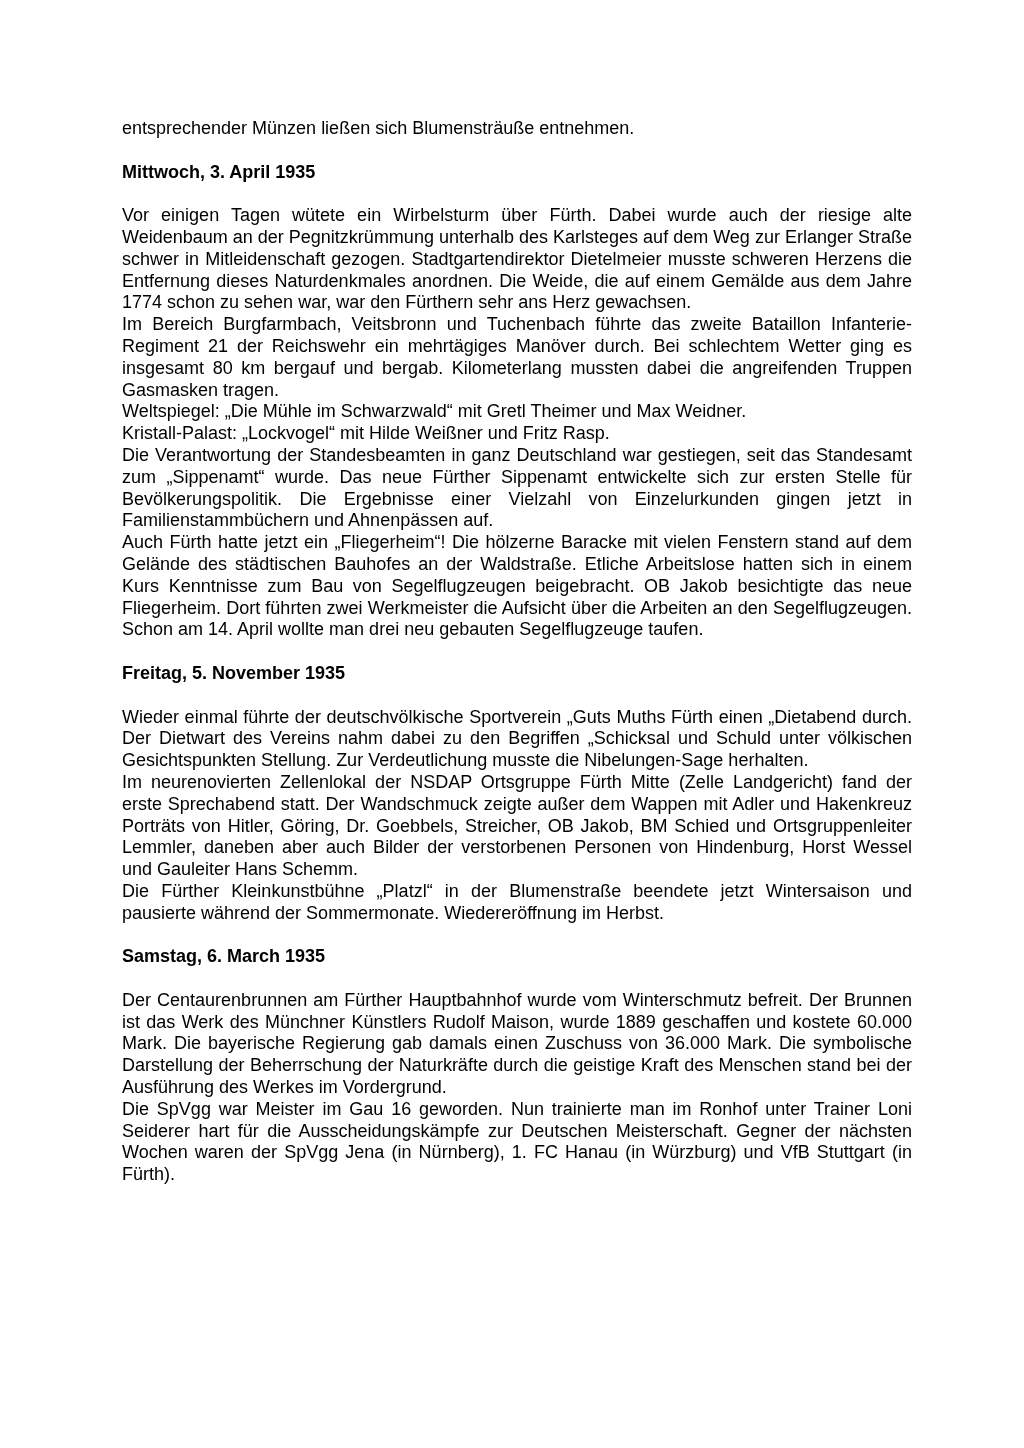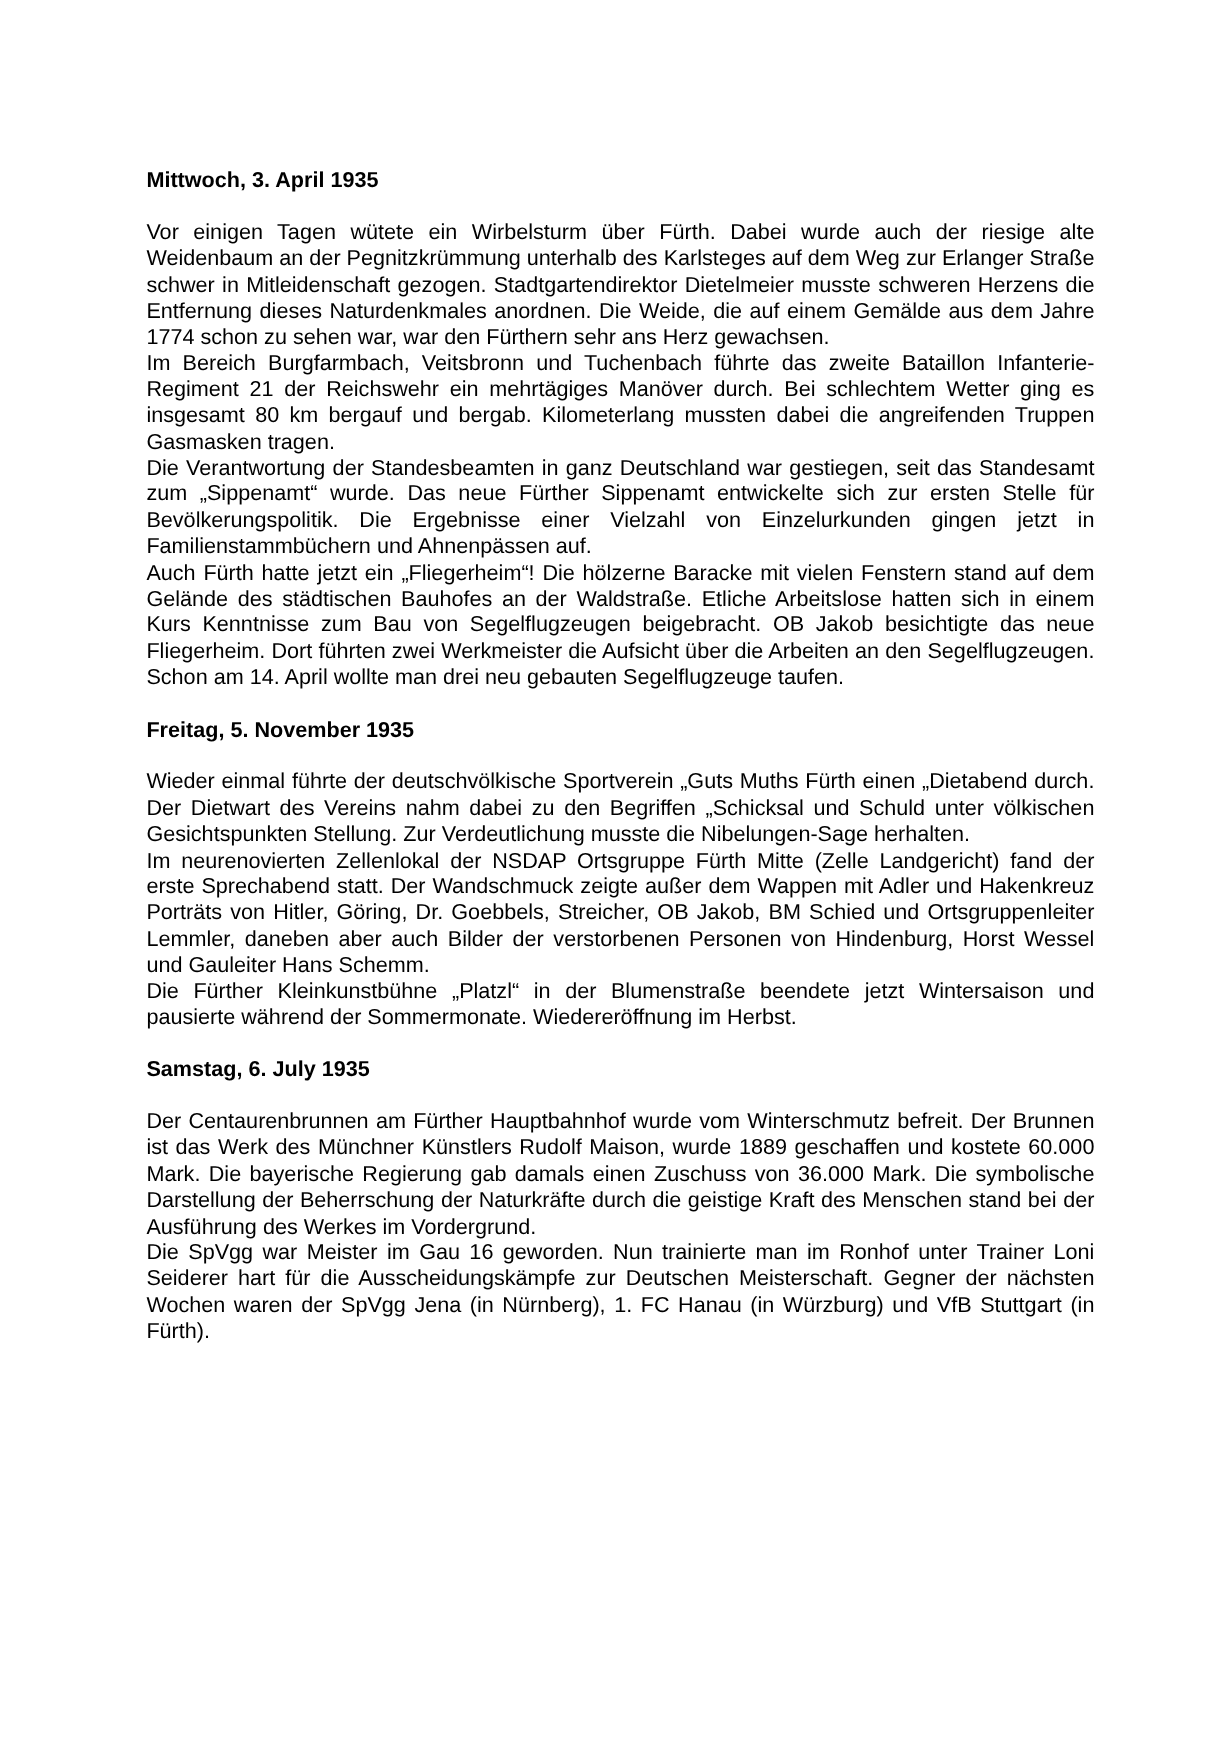--- a/index.html
+++ b/index.html
@@ -39,31 +39,34 @@
     font-weight: bold;
     text-align: right;
   }
 </style>
 </head>
 <body>
 
 <div class="page">
   <div class="content">
 
+    <p>entsprechender Münzen ließen sich Blumensträuße entnehmen.</p>
 
     <h2>Mittwoch, 3. April 1935</h2>
     <p>Vor einigen Tagen wütete ein Wirbelsturm über Fürth. Dabei wurde auch der riesige alte Weidenbaum an der Pegnitzkrümmung unterhalb des Karlsteges auf dem Weg zur Erlanger Straße schwer in Mitleidenschaft gezogen. Stadtgartendirektor Dietelmeier musste schweren Herzens die Entfernung dieses Naturdenkmales anordnen. Die Weide, die auf einem Gemälde aus dem Jahre 1774 schon zu sehen war, war den Fürthern sehr ans Herz gewachsen.</p>
     <p>Im Bereich Burgfarmbach, Veitsbronn und Tuchenbach führte das zweite Bataillon Infanterie-Regiment 21 der Reichswehr ein mehrtägiges Manöver durch. Bei schlechtem Wetter ging es insgesamt 80 km bergauf und bergab. Kilometerlang mussten dabei die angreifenden Truppen Gasmasken tragen.</p>
+    <p>Weltspiegel: „Die Mühle im Schwarzwald“ mit Gretl Theimer und Max Weidner.</p>
+    <p>Kristall-Palast: „Lockvogel“ mit Hilde Weißner und Fritz Rasp.</p>
 
     <p>Die Verantwortung der Standesbeamten in ganz Deutschland war gestiegen, seit das Standesamt zum „Sippenamt“ wurde. Das neue Fürther Sippenamt entwickelte sich zur ersten Stelle für Bevölkerungspolitik. Die Ergebnisse einer Vielzahl von Einzelurkunden gingen jetzt in Familienstammbüchern und Ahnenpässen auf.</p>
     <p>Auch Fürth hatte jetzt ein „Fliegerheim“! Die hölzerne Baracke mit vielen Fenstern stand auf dem Gelände des städtischen Bauhofes an der Waldstraße. Etliche Arbeitslose hatten sich in einem Kurs Kenntnisse zum Bau von Segelflugzeugen beigebracht. OB Jakob besichtigte das neue Fliegerheim. Dort führten zwei Werkmeister die Aufsicht über die Arbeiten an den Segelflugzeugen. Schon am 14. April wollte man drei neu gebauten Segelflugzeuge taufen.</p>
 
     <h2>Freitag, 5. November 1935</h2>
     <p>Wieder einmal führte der deutschvölkische Sportverein „Guts Muths Fürth einen „Dietabend durch. Der Dietwart des Vereins nahm dabei zu den Begriffen „Schicksal und Schuld unter völkischen Gesichtspunkten Stellung. Zur Verdeutlichung musste die Nibelungen-Sage herhalten.</p>
     <p>Im neurenovierten Zellenlokal der NSDAP Ortsgruppe Fürth Mitte (Zelle Landgericht) fand der erste Sprechabend statt. Der Wandschmuck zeigte außer dem Wappen mit Adler und Hakenkreuz Porträts von Hitler, Göring, Dr. Goebbels, Streicher, OB Jakob, BM Schied und Ortsgruppenleiter Lemmler, daneben aber auch Bilder der verstorbenen Personen von Hindenburg, Horst Wessel und Gauleiter Hans Schemm.</p>
     <p>Die Fürther Kleinkunstbühne „Platzl“ in der Blumenstraße beendete jetzt Wintersaison und pausierte während der Sommermonate. Wiedereröffnung im Herbst.</p>
 
-    <h2>Samstag, 6. July 1935</h2>
+    <h2>Samstag, 6. March 1935</h2>
     <p>Der Centaurenbrunnen am Fürther Hauptbahnhof wurde vom Winterschmutz befreit. Der Brunnen ist das Werk des Münchner Künstlers Rudolf Maison, wurde 1889 geschaffen und kostete 60.000 Mark. Die bayerische Regierung gab damals einen Zuschuss von 36.000 Mark. Die symbolische Darstellung der Beherrschung der Naturkräfte durch die geistige Kraft des Menschen stand bei der Ausführung des Werkes im Vordergrund.</p>
     <p>Die SpVgg war Meister im Gau 16 geworden. Nun trainierte man im Ronhof unter Trainer Loni Seiderer hart für die Ausscheidungskämpfe zur Deutschen Meisterschaft. Gegner der nächsten Wochen waren der SpVgg Jena (in Nürnberg), 1. FC Hanau (in Würzburg) und VfB Stuttgart (in Fürth).</p>
 
   </div>
 </div>
 
 </body></html>

